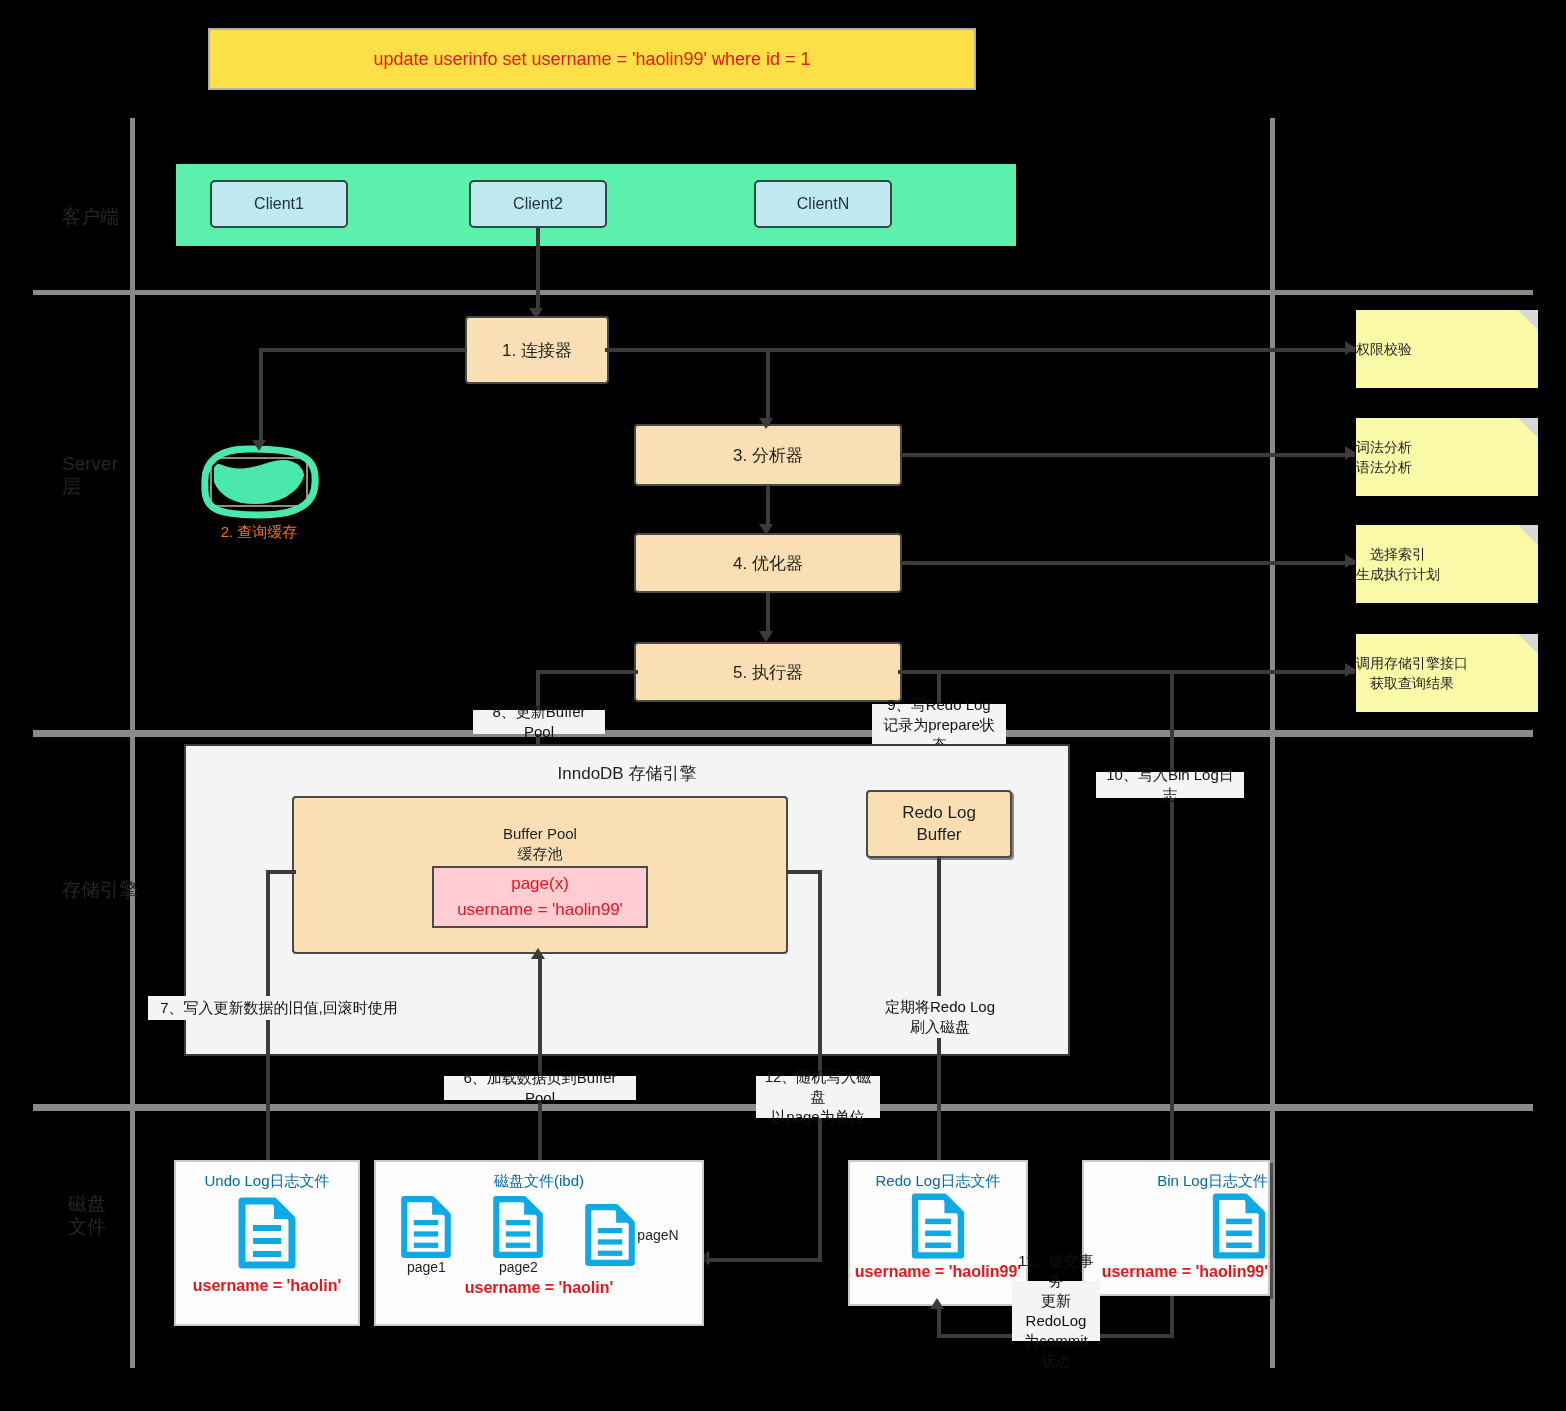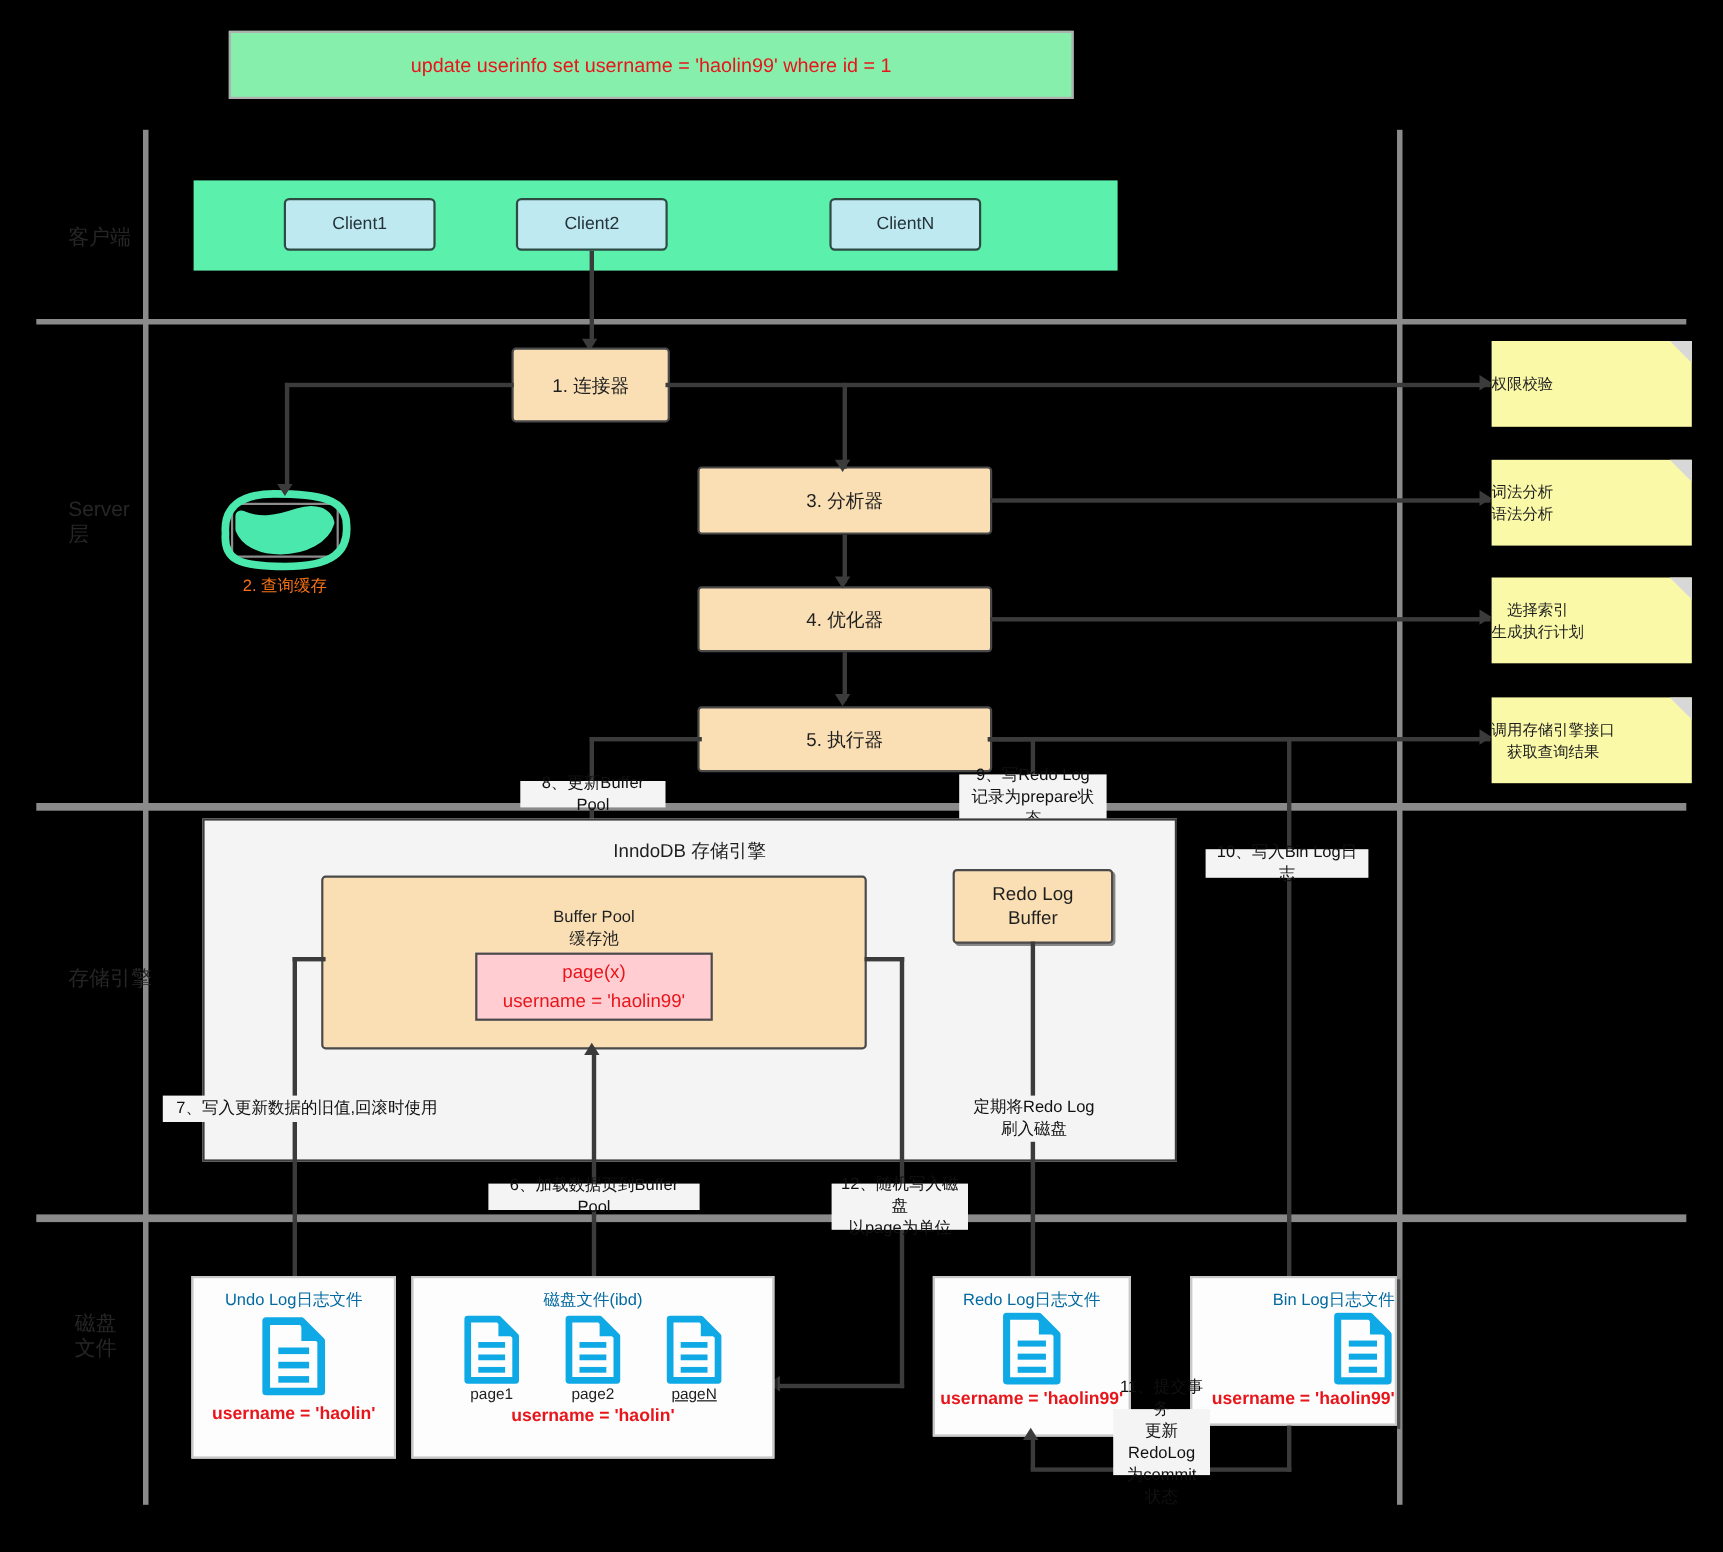--- a/index.html
+++ b/index.html
@@ -19,21 +19,21 @@
   .arrow-d,.arrow-u,.arrow-r,.arrow-l{position:absolute;width:0;height:0;}
   .arrow-d{border-left:7px solid transparent;border-right:7px solid transparent;border-top:11px solid #3b3b3b;}
   .arrow-u{border-left:7px solid transparent;border-right:7px solid transparent;border-bottom:11px solid #3b3b3b;}
   .arrow-r{border-top:7px solid transparent;border-bottom:7px solid transparent;border-left:11px solid #3b3b3b;}
   .arrow-l{border-top:7px solid transparent;border-bottom:7px solid transparent;border-right:11px solid #3b3b3b;}
 
   
   .lane-label{color:#262626;font-size:19px;line-height:23px;text-align:left;white-space:pre-line;}
 
   
-  .sql-banner{background:#86efac;border:2px solid #b0b0b0;color:#e8151b;
+  .sql-banner{background:#fde047;border:2px solid #b0b0b0;color:#e8151b;
     font-size:18px;display:flex;align-items:center;justify-content:center;
     box-shadow:3px 3px 0 rgba(0,0,0,.35);}
 
   
   .client-band{background:#5cf0ad;}
   .client-box{background:#bfe9f0;border:2px solid #2d4a43;border-radius:5px;
     color:#24333a;font-size:16px;display:flex;align-items:center;justify-content:center;}
 
   
   .proc{background:#fadfb4;border:2px solid #4a4a4a;border-radius:4px;
@@ -93,21 +93,21 @@
   <div class="abs vline" style="left:1270px;top:118px;height:1250px;"></div>
 
   <div class="abs lane-label" style="left:62px;top:205px;width:66px;">客户端</div>
   <div class="abs lane-label" style="left:62px;top:452px;width:66px;">Server
 层</div>
   <div class="abs lane-label" style="left:62px;top:878px;width:80px;">存储引擎</div>
   <div class="abs lane-label" style="left:68px;top:1192px;width:60px;">磁盘
 文件</div>
 
   <div class="abs client-band" style="left:176px;top:164px;width:840px;height:82px;"></div>
-  <div class="abs client-box" style="left:210px;top:180px;width:138px;height:48px;margin-left:48px;">
+  <div class="abs client-box" style="left:210px;top:180px;width:138px;height:48px;">
     <span>Client1</span>
   </div>
   <div class="abs client-box" style="left:469px;top:180px;width:138px;height:48px;">
     <span>Client2</span>
   </div>
   <div class="abs client-box" style="left:754px;top:180px;width:138px;height:48px;">
     <span>ClientN</span>
   </div>
 
   <div class="abs ln v" style="left:536px;top:228px;height:84px;"></div>
@@ -263,21 +263,21 @@
       <div style="display:flex;flex-direction:column;align-items:center;">
         <svg class="doc-icon" width="54" height="64" viewBox="0 0 62 72">
           <path d="M6,4 H38 L56,22 V68 H6 Z" fill="none" stroke="#0fa9e6" stroke-width="7" stroke-linejoin="round"></path>
           <path d="M38,4 L56,22 H38 Z" fill="#0fa9e6"></path>
           <rect x="17" y="28" width="28" height="6" fill="#0fa9e6"></rect>
           <rect x="17" y="41" width="28" height="6" fill="#0fa9e6"></rect>
           <rect x="17" y="54" width="28" height="6" fill="#0fa9e6"></rect>
         </svg>
         <div class="pagelabel">page2</div>
       </div>
-      <div style="display:flex;flex-direction:column;align-items:center;text-decoration:underline;">
+      <div style="display:flex;flex-direction:row;align-items:center;">
         <svg class="doc-icon" width="54" height="64" viewBox="0 0 62 72">
           <path d="M6,4 H38 L56,22 V68 H6 Z" fill="none" stroke="#0fa9e6" stroke-width="7" stroke-linejoin="round"></path>
           <path d="M38,4 L56,22 H38 Z" fill="#0fa9e6"></path>
           <rect x="17" y="28" width="28" height="6" fill="#0fa9e6"></rect>
           <rect x="17" y="41" width="28" height="6" fill="#0fa9e6"></rect>
           <rect x="17" y="54" width="28" height="6" fill="#0fa9e6"></rect>
         </svg>
         <div class="pagelabel">pageN</div>
       </div>
     </div>

